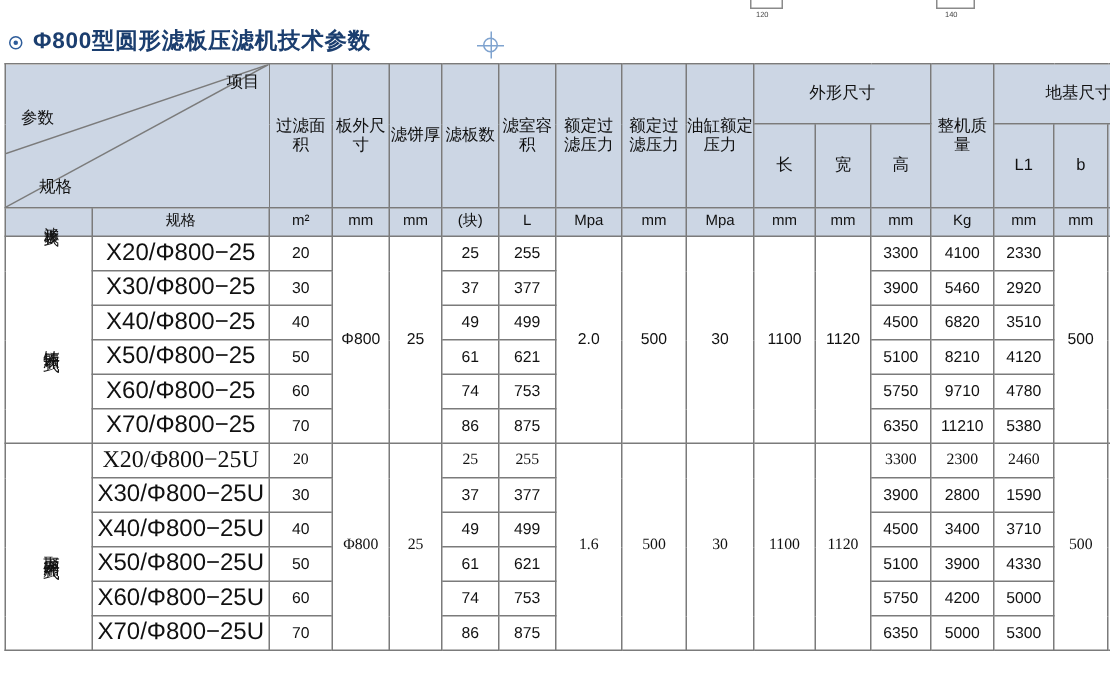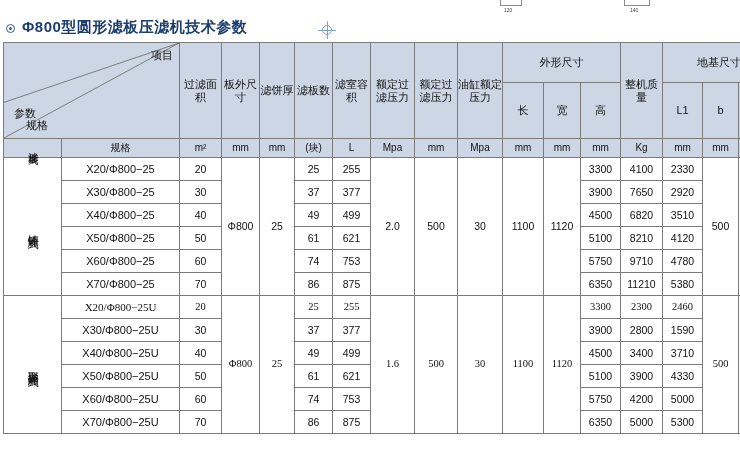--- a/index.html
+++ b/index.html
@@ -101,30 +101,30 @@
   }
   
   .corner {
     position: relative;
     background: #ccd6e4;
     padding: 0;
   }
   .corner svg { position:absolute; left:0; top:0; width:100%; height:100%; }
   .corner .lbl { position: absolute; font-size: 11px; color:#111; white-space: nowrap;}
   .corner .lbl-item { right: 6px; top: 6px; }
-  .corner .lbl-param { left: 10px; top: 30px; margin-top: 34px; }
+  .corner .lbl-param { left: 10px; top: 30px; }
   .corner .lbl-spec { left: 22px; bottom: 6px; }
 
   tbody td { height: 23px; background: #ffffff; font-size: 10.5px; }
   .rowhead {
     background: #ffffff;
     font-size: 11px;
     line-height: 1.15;
   }
-  .model { text-align: left; padding-left: 14px; white-space: nowrap; font-size: 11px;}
+  .model { text-align: left; padding-left: 14px; white-space: nowrap; font-size: 16px;}
   .grp-sep td { border-top: 1px solid #7b7b7b; font-family: Liberation Serif, serif; }
   .vtext {
     display: inline-block;
     writing-mode: vertical-rl;
     text-orientation: upright;
     letter-spacing: 1px;
     line-height: 1.05;
   }
 </style>
 </head>
@@ -244,21 +244,21 @@
         <td>2330</td>
         <td rowspan="6">500</td>
         <td rowspan="6">1000</td>
       </tr>
       <tr>
         <td class="model">X30/Φ800−25</td>
         <td>30</td>
         <td>37</td>
         <td>377</td>
         <td>3900</td>
-        <td>7650</td>
+        <td>5460</td>
         <td>2920</td>
       </tr>
       <tr>
         <td class="model">X40/Φ800−25</td>
         <td>40</td>
         <td>49</td>
         <td>499</td>
         <td>4500</td>
         <td>6820</td>
         <td>3510</td>

